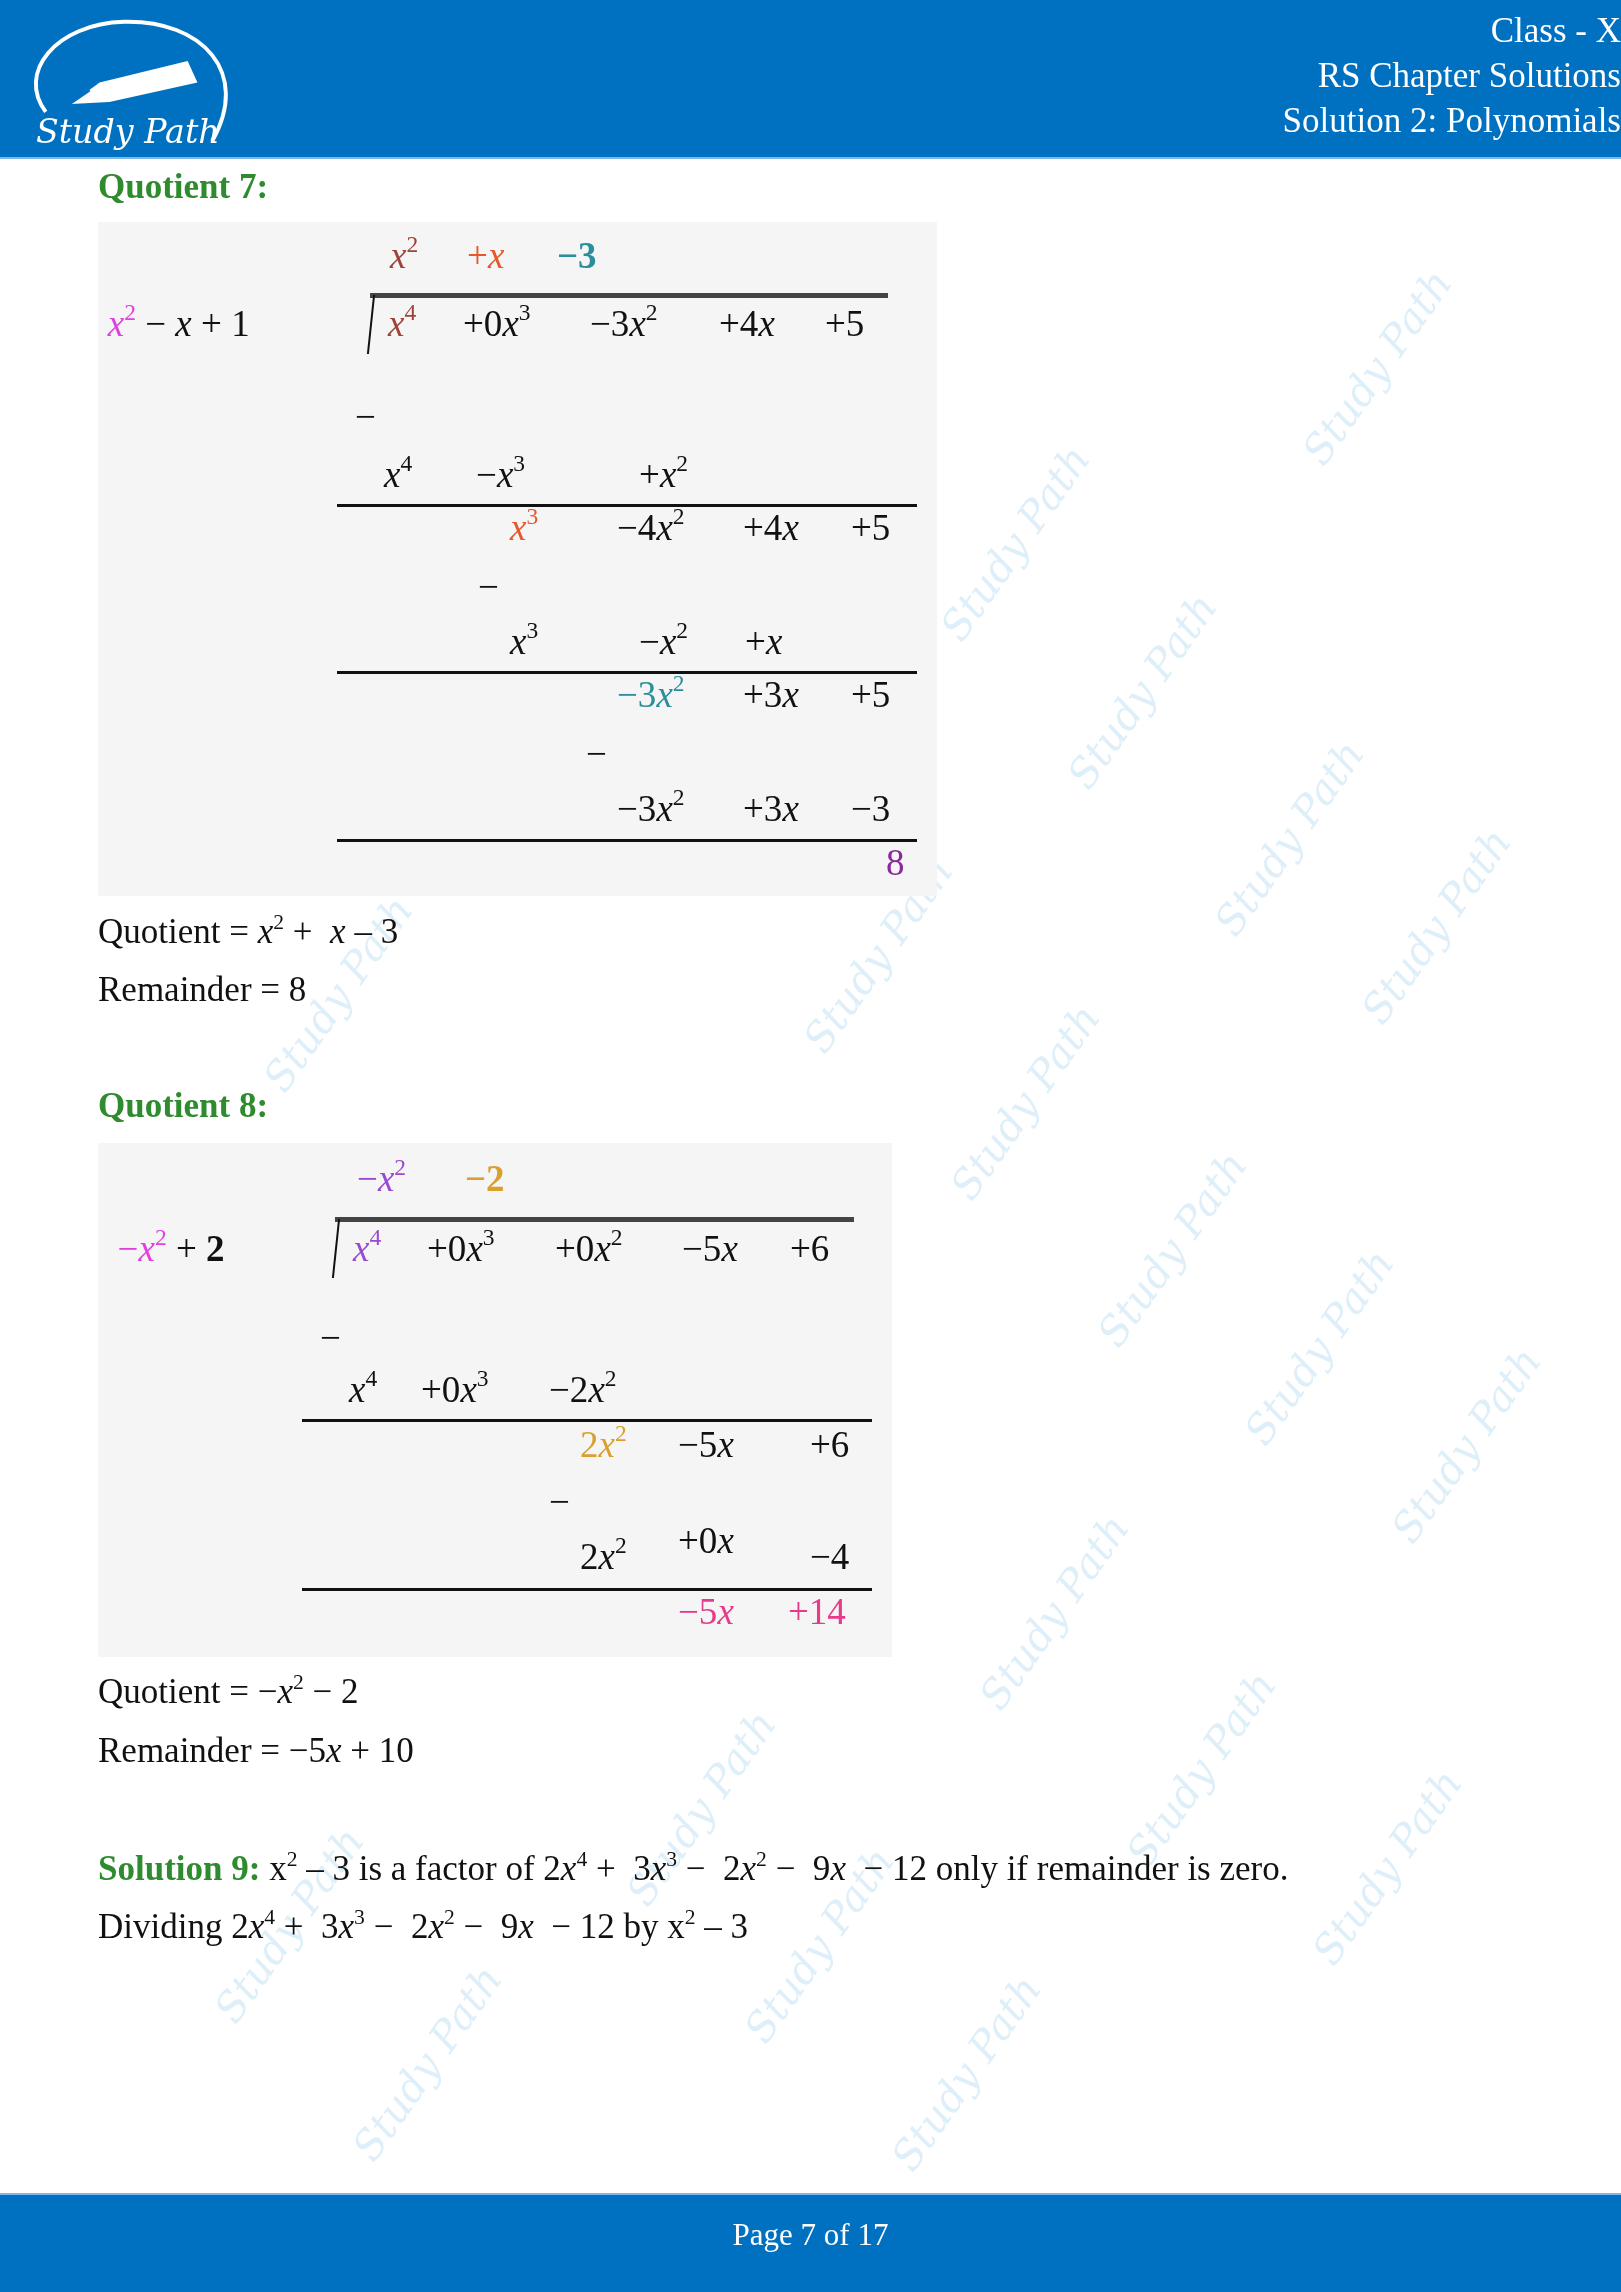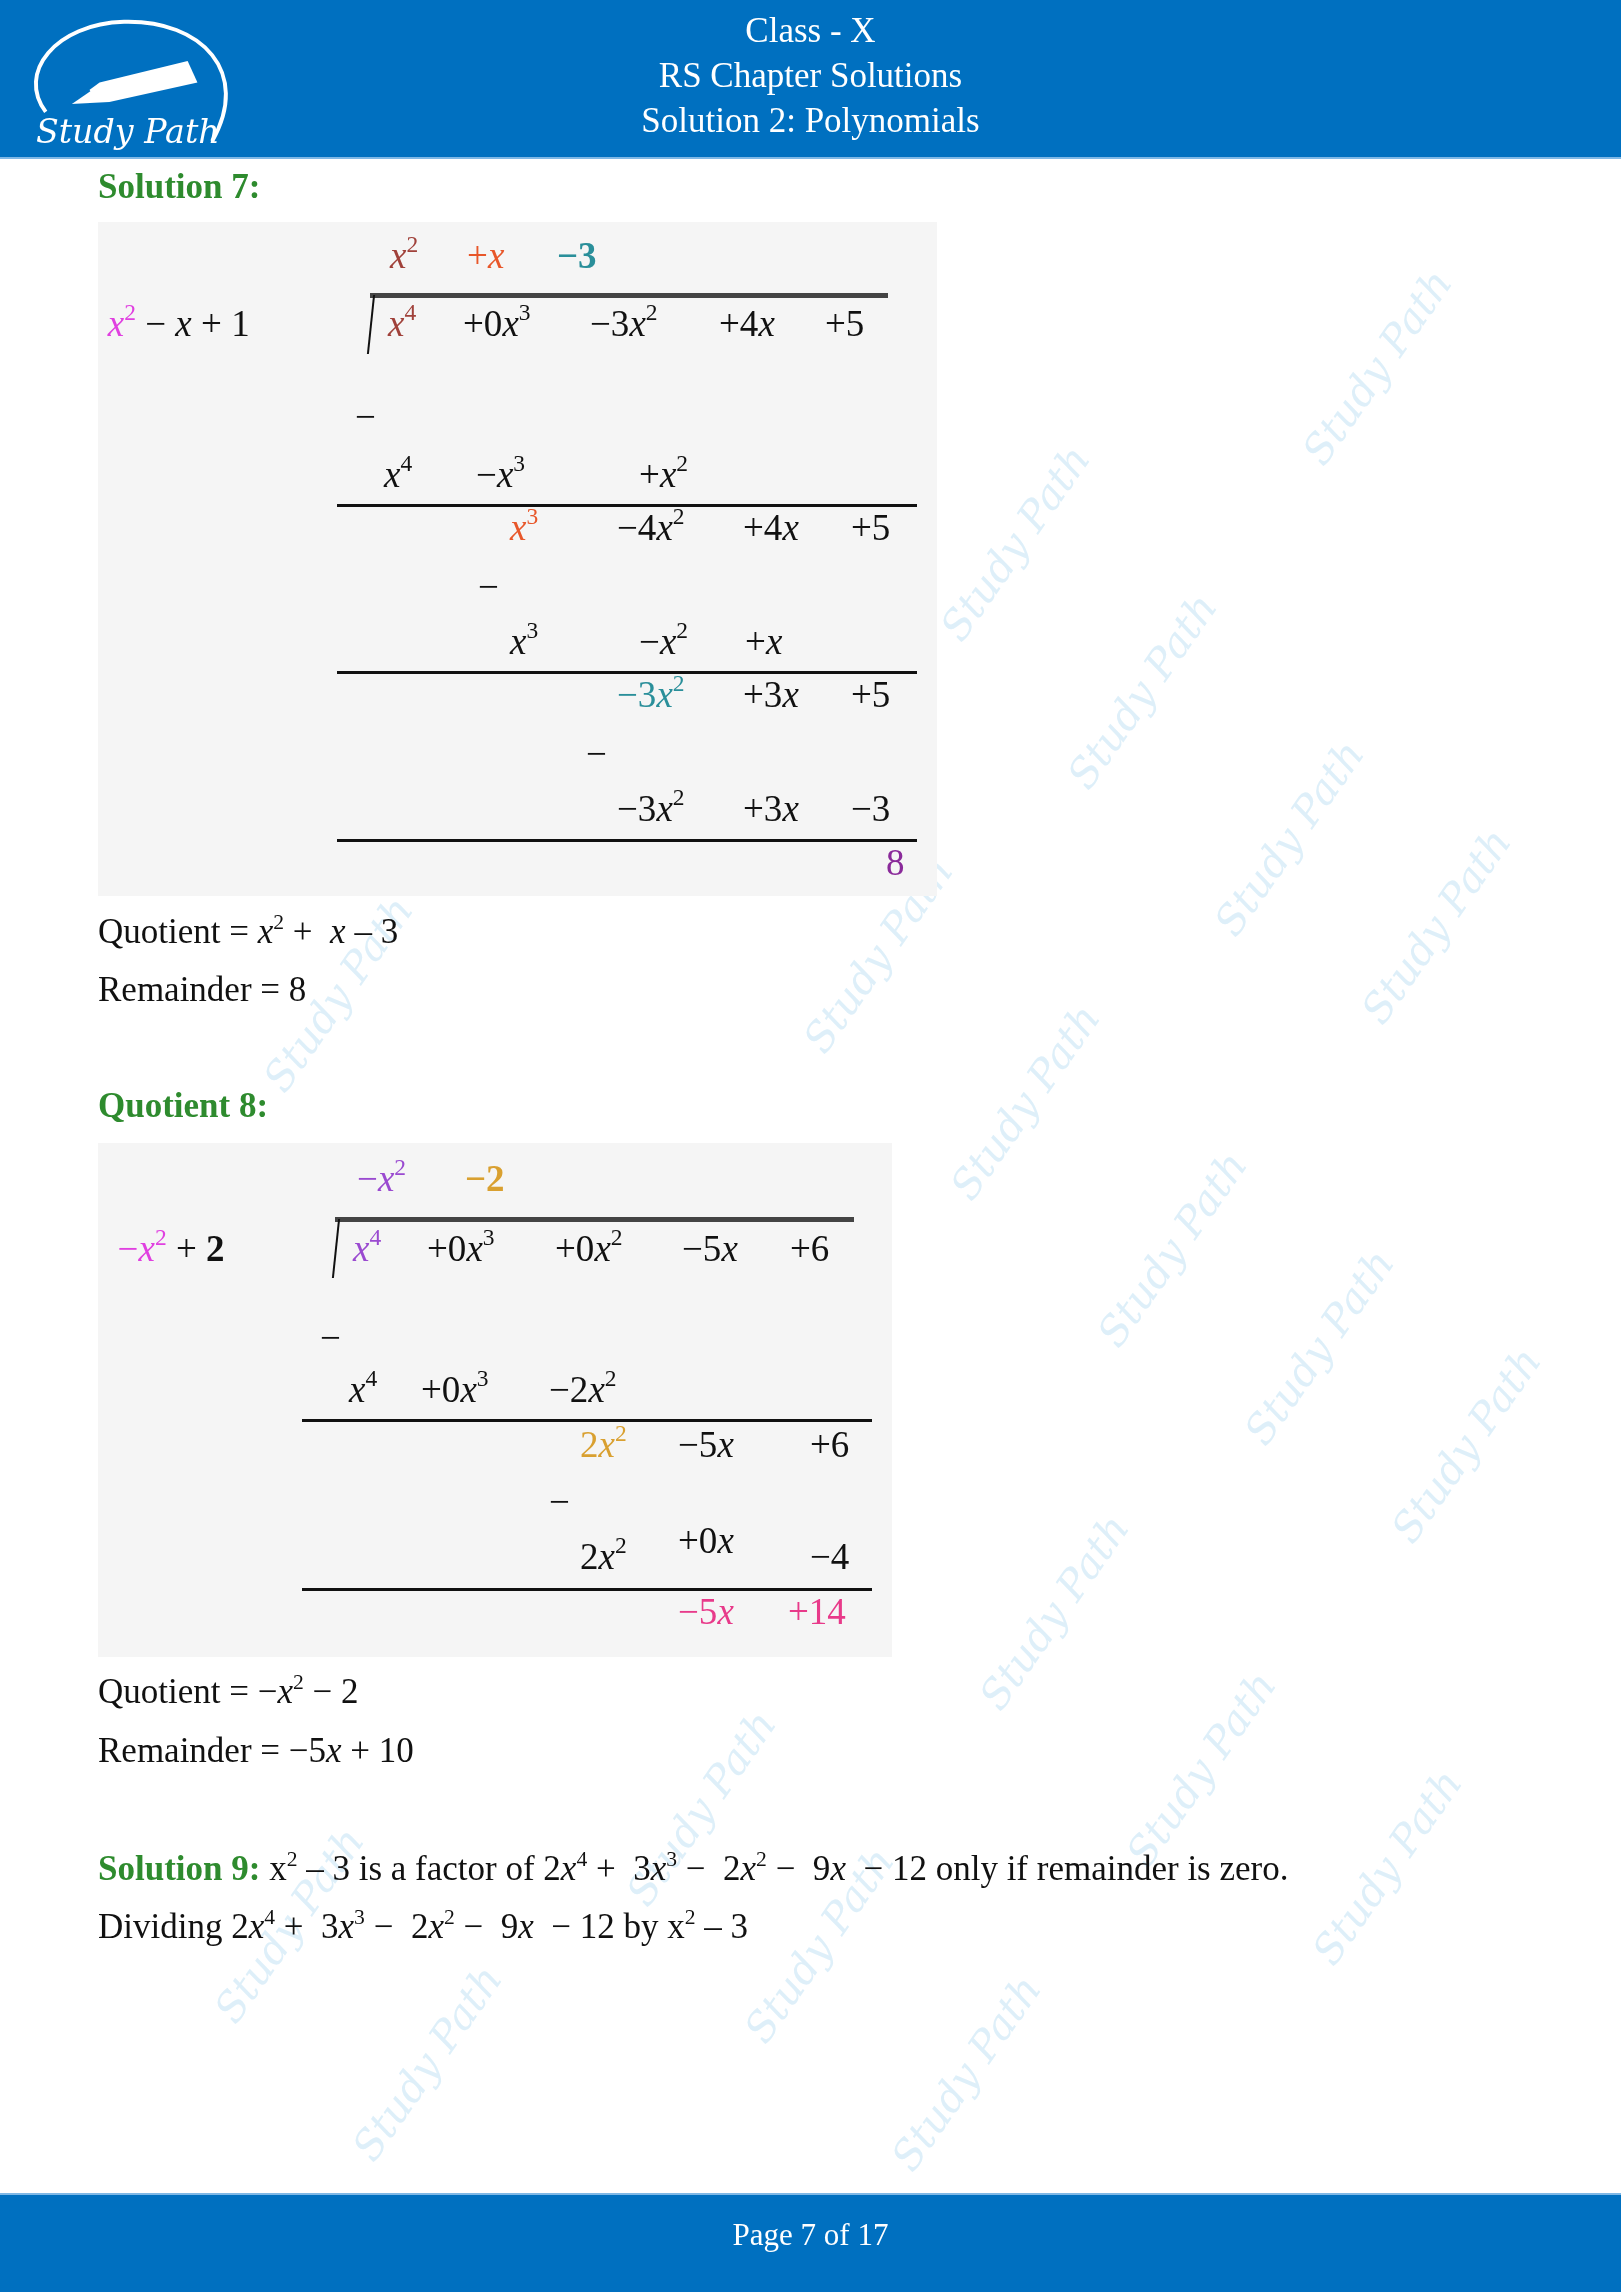--- a/index.html
+++ b/index.html
@@ -8,21 +8,21 @@
     background: #ffffff;
     font-family: "DejaVu Serif", serif;
     color: #111;
   }
   .header {
     position: absolute; left: 0; top: 0; width: 1621px; height: 157px;
     background: #0070c0;
     border-bottom: 2.9px solid #7fb8e6;
   }
   .header .titles {
-    position: absolute; left: 0; right: 0; top: 7.8px; text-align: center;
+    position: absolute; left: 0; right: 0; top: 7.8px; text-align: right;
     color: #ffffff; font-family: "Liberation Serif", serif;
     font-size: 35px; line-height: 45px;
   }
   .logo { position: absolute; left: 15.7px; top: 13.7px; width: 220px; height: 137px; }
   .footer {
     position: absolute; left: 0; top: 2193px; width: 1621px; height: 100px;
     background: #0070c0; border-top: 2.9px solid #7fb8e6;
   }
   .footer .pg {
     position: absolute; left: 0; right: 0; top: 21.6px; text-align: center;
@@ -82,21 +82,21 @@
 <div class="watermark" style="left:1353px;top:1421px;">Study Path</div>
 <div class="watermark" style="left:941px;top:1588px;">Study Path</div>
 <div class="watermark" style="left:1088px;top:1745px;">Study Path</div>
 <div class="watermark" style="left:1274px;top:1843px;">Study Path</div>
 <div class="watermark" style="left:588px;top:1784px;">Study Path</div>
 <div class="watermark" style="left:176px;top:1901px;">Study Path</div>
 <div class="watermark" style="left:706px;top:1921px;">Study Path</div>
 <div class="watermark" style="left:314px;top:2039px;">Study Path</div>
 <div class="watermark" style="left:853px;top:2049px;">Study Path</div>
 
-<div class="sol-heading" style="top:167px;">Solution 7:</div>
+<div class="sol-heading" style="top:167px;">Quotient 7:</div>
 <div class="box" style="left:98px;top:222px;width:839px;height:674px;">
 
   <div class="m" style="left:292px;top:11.8px;color:#a0413a;"><i>x</i><sup>2</sup></div>
   <div class="m" style="left:369px;top:11.8px;color:#e8572a;">+<i>x</i></div>
   <div class="m" style="left:459px;top:11.8px;color:#2a8f9a;font-weight:bold;">−3</div>
   <div class="bar" style="left:272px;top:71px;width:518px;"></div>
   <div class="paren" style="left:272px;top:73px;height:59px;"></div>
 
   <div class="m" style="left:9.8px;top:80px;"><span style="color:#e040e0"><i>x</i><sup>2</sup></span> − <i>x</i> + 1</div>
 

